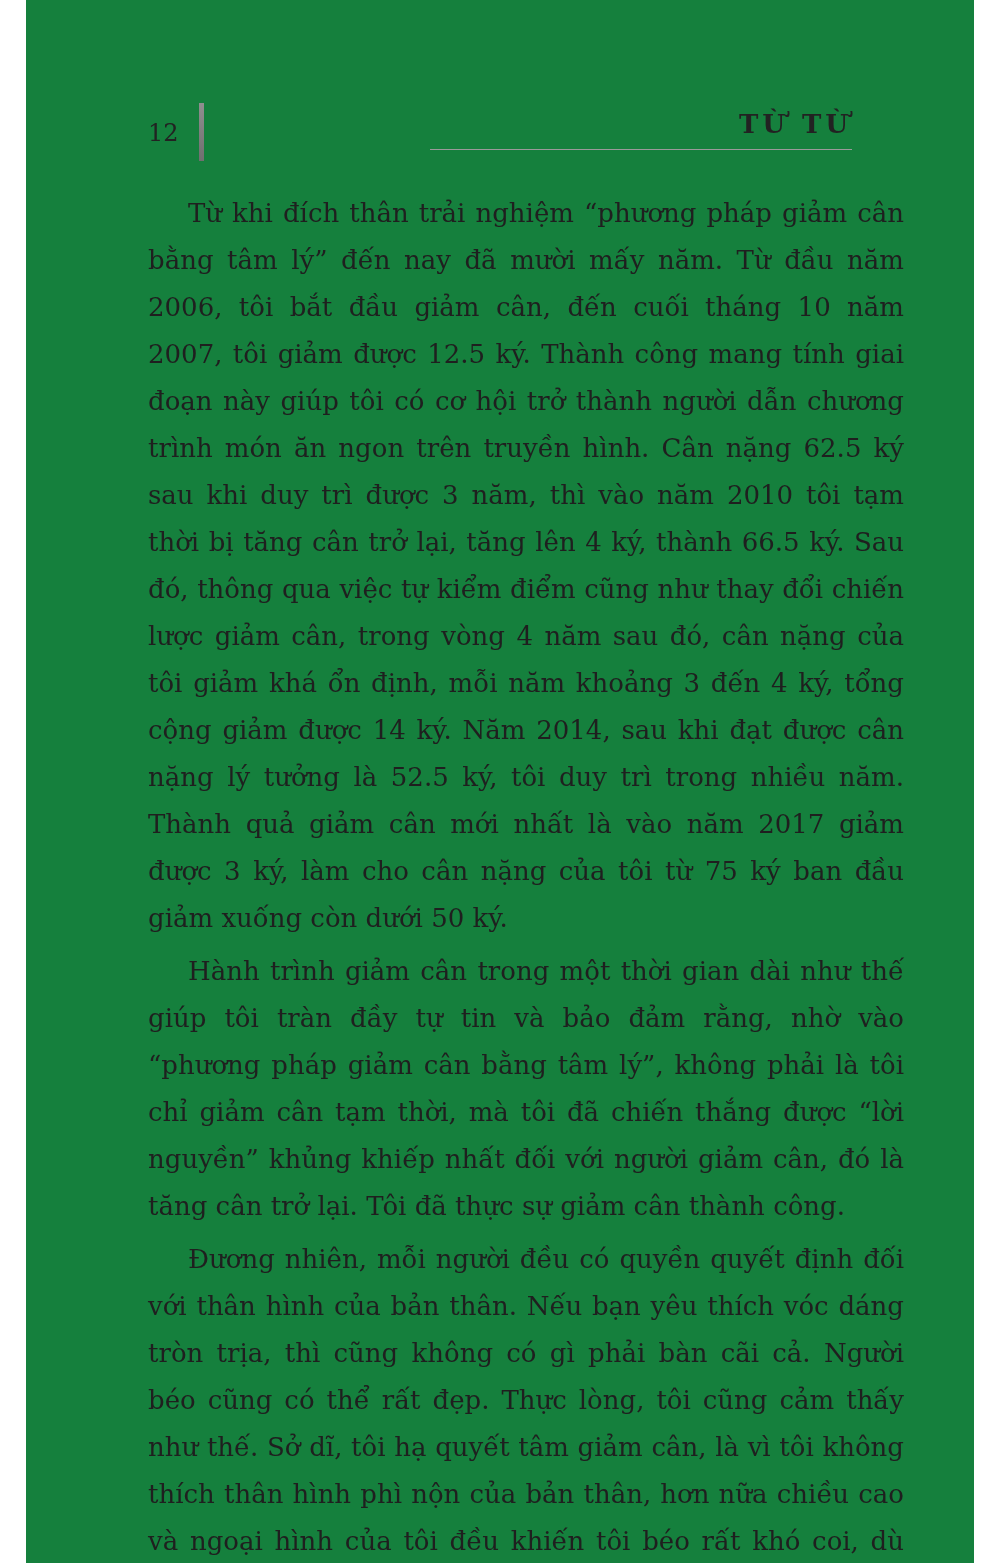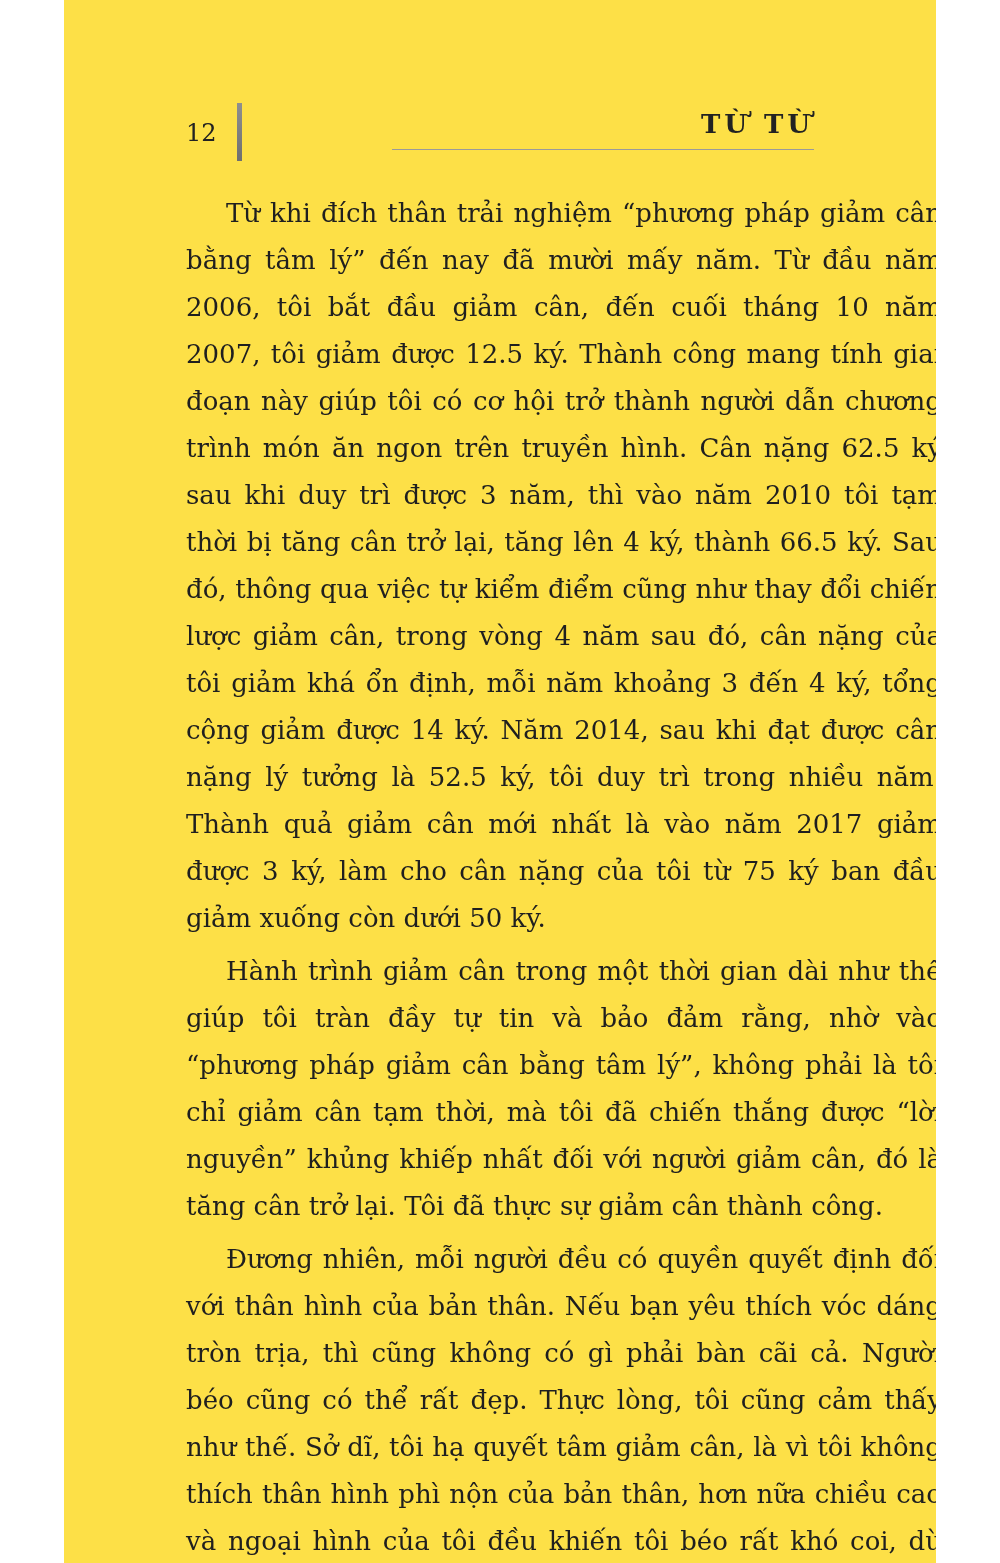--- a/index.html
+++ b/index.html
@@ -2,24 +2,24 @@
 <html lang="vi"><head>
 <meta charset="utf-8">
 <style>
   html, body {
     margin: 0;
     padding: 0;
     background: #ffffff;
   }
   .page {
     position: relative;
-    width: 872px;
+    width: 948px;
     height: 1563px;
     margin: 0 auto;
-    background: #fde047;
+    background: #15803d;
     font-family: "DejaVu Serif", "Liberation Serif", serif;
     color: #1c1c1c;
     overflow: hidden;
   }
   .page-header {
     position: absolute;
     top: 103px;
     left: 122px;
     right: 122px;
     height: 62px;

